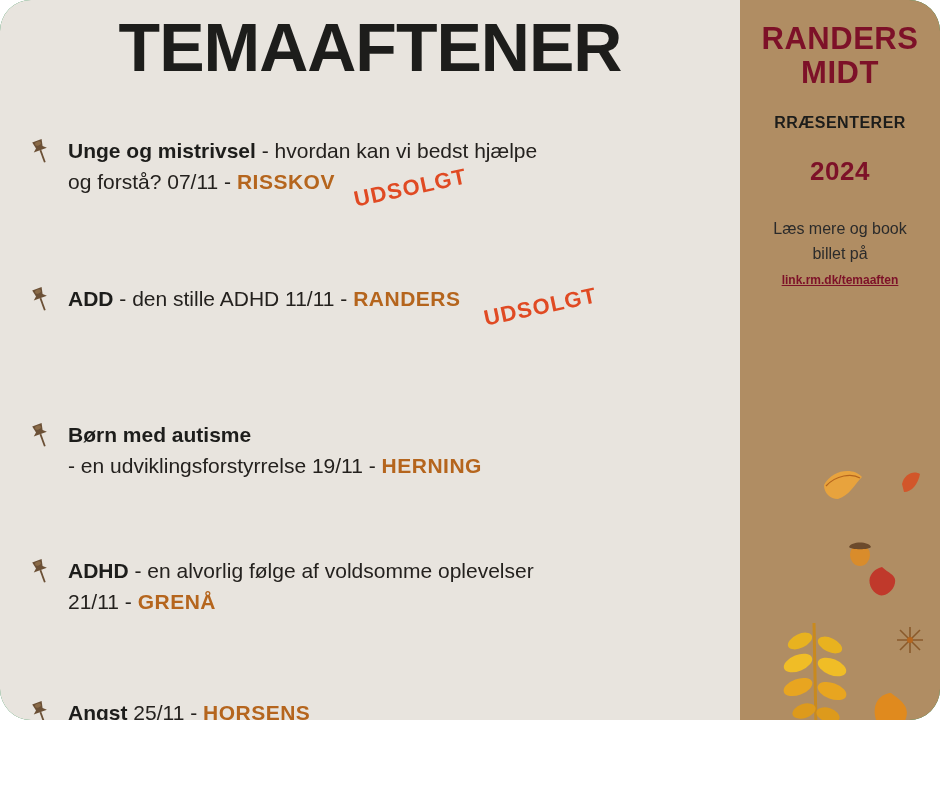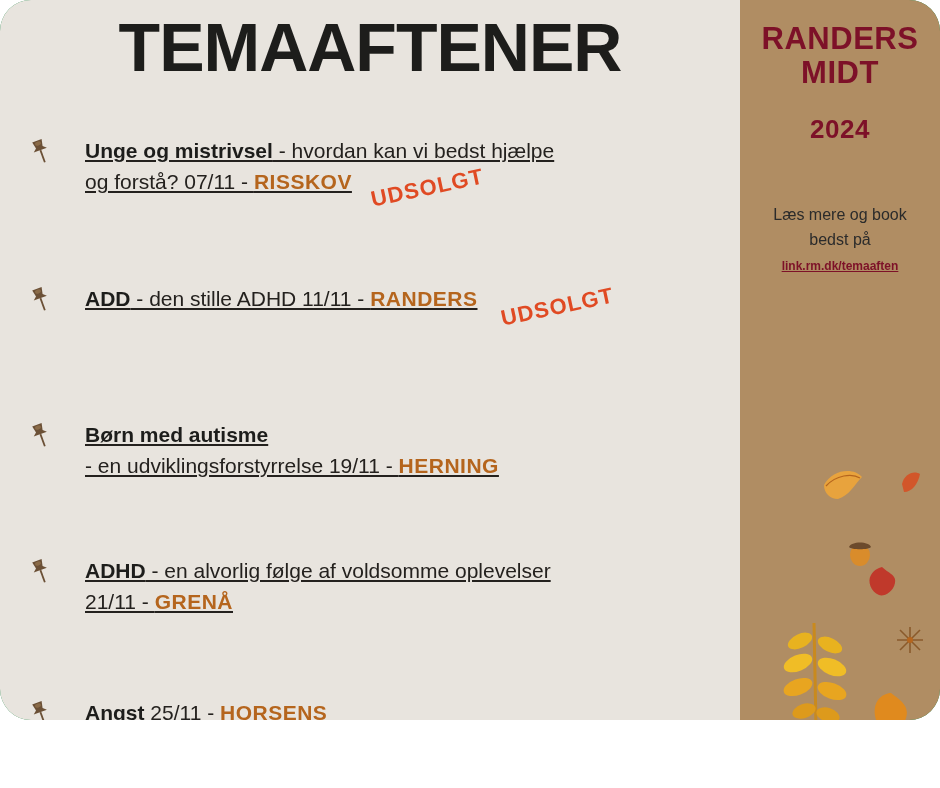--- a/index.html
+++ b/index.html
@@ -35,26 +35,25 @@
     font-family: "Liberation Sans", sans-serif;
   }
 
   .events {
     position: absolute;
     left: 0; top: 135px;
     width: 740px;
   }
   .event {
     position: relative;
-    padding-left: 85px;
+    padding-left: 68px;
     min-height: 60px;
     color: #24211e;
     font-size: 21px;
     line-height: 31px;
-    text-decoration: underline;
   }
   .e0 { margin-top: 0px; }
   .e1 { margin-top: 86px; }
   .e2 { margin-top: 76px; }
   .e3 { margin-top: 74px; }
   .e4 { margin-top: 80px; }
 
   .pin {
     position: absolute;
     left: 26px; top: 2px;
@@ -111,21 +110,21 @@
   }
   .month {
     margin-top: 22px;
     font-size: 26px;
     font-weight: bold;
     color: #7d1128;
     line-height: 34px;
     letter-spacing: 0.5px;
   }
   .booking {
-    margin-top: 56px;
+    margin-top: 28px;
     font-size: 16px;
     color: #2b2b2b;
     line-height: 25px;
     padding: 0 14px;
   }
   .booking .link {
     color: #7d1128;
     font-weight: bold;
     display: block;
     margin-top: 2px;
@@ -238,26 +237,27 @@
       </div>
 
     </div>
   </div>
 
   <div class="right">
     <div class="brand">
       <div>RANDERS</div>
       <div>MIDT</div>
     </div>
+    <div class="presents">RRÆSENTERER</div>
     <div class="month">
       <div>2024</div>
     </div>
     <div class="booking">
       <div>Læs mere og book</div>
-      <div>bedst på</div>
+      <div>billet på</div>
       <a class="link" href="#">link.rm.dk/temaaften</a>
     </div>
 
     <span class="leaf l1">
       <svg width="46" height="40" viewBox="0 0 46 40">
         <path d="M4 20 C12 4, 34 2, 42 12 C34 20, 30 30, 18 34 C10 34, 4 28, 4 20 Z" fill="#e8a33d"></path>
         <path d="M6 21 C16 10, 32 8, 40 13" stroke="#b5651d" stroke-width="1.2" fill="none"></path>
       </svg>
     </span>
     <span class="leaf l2">

